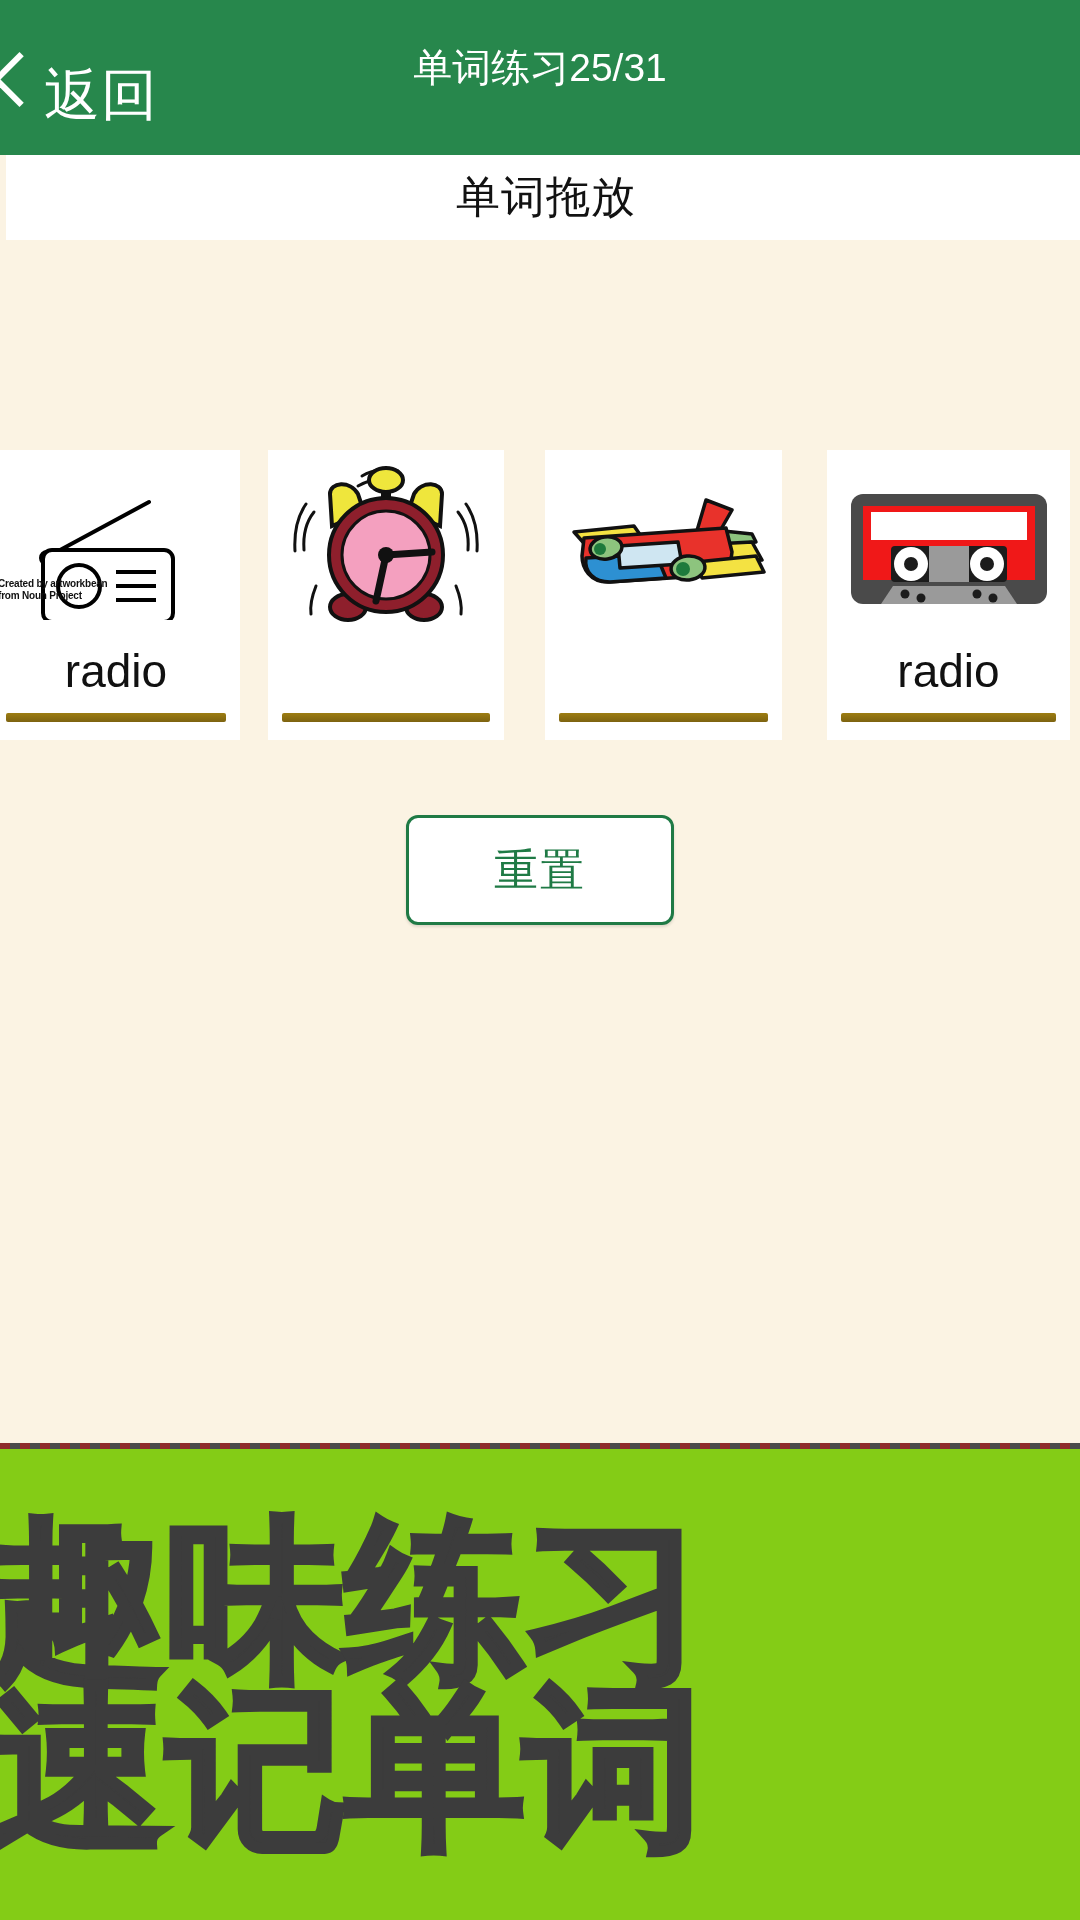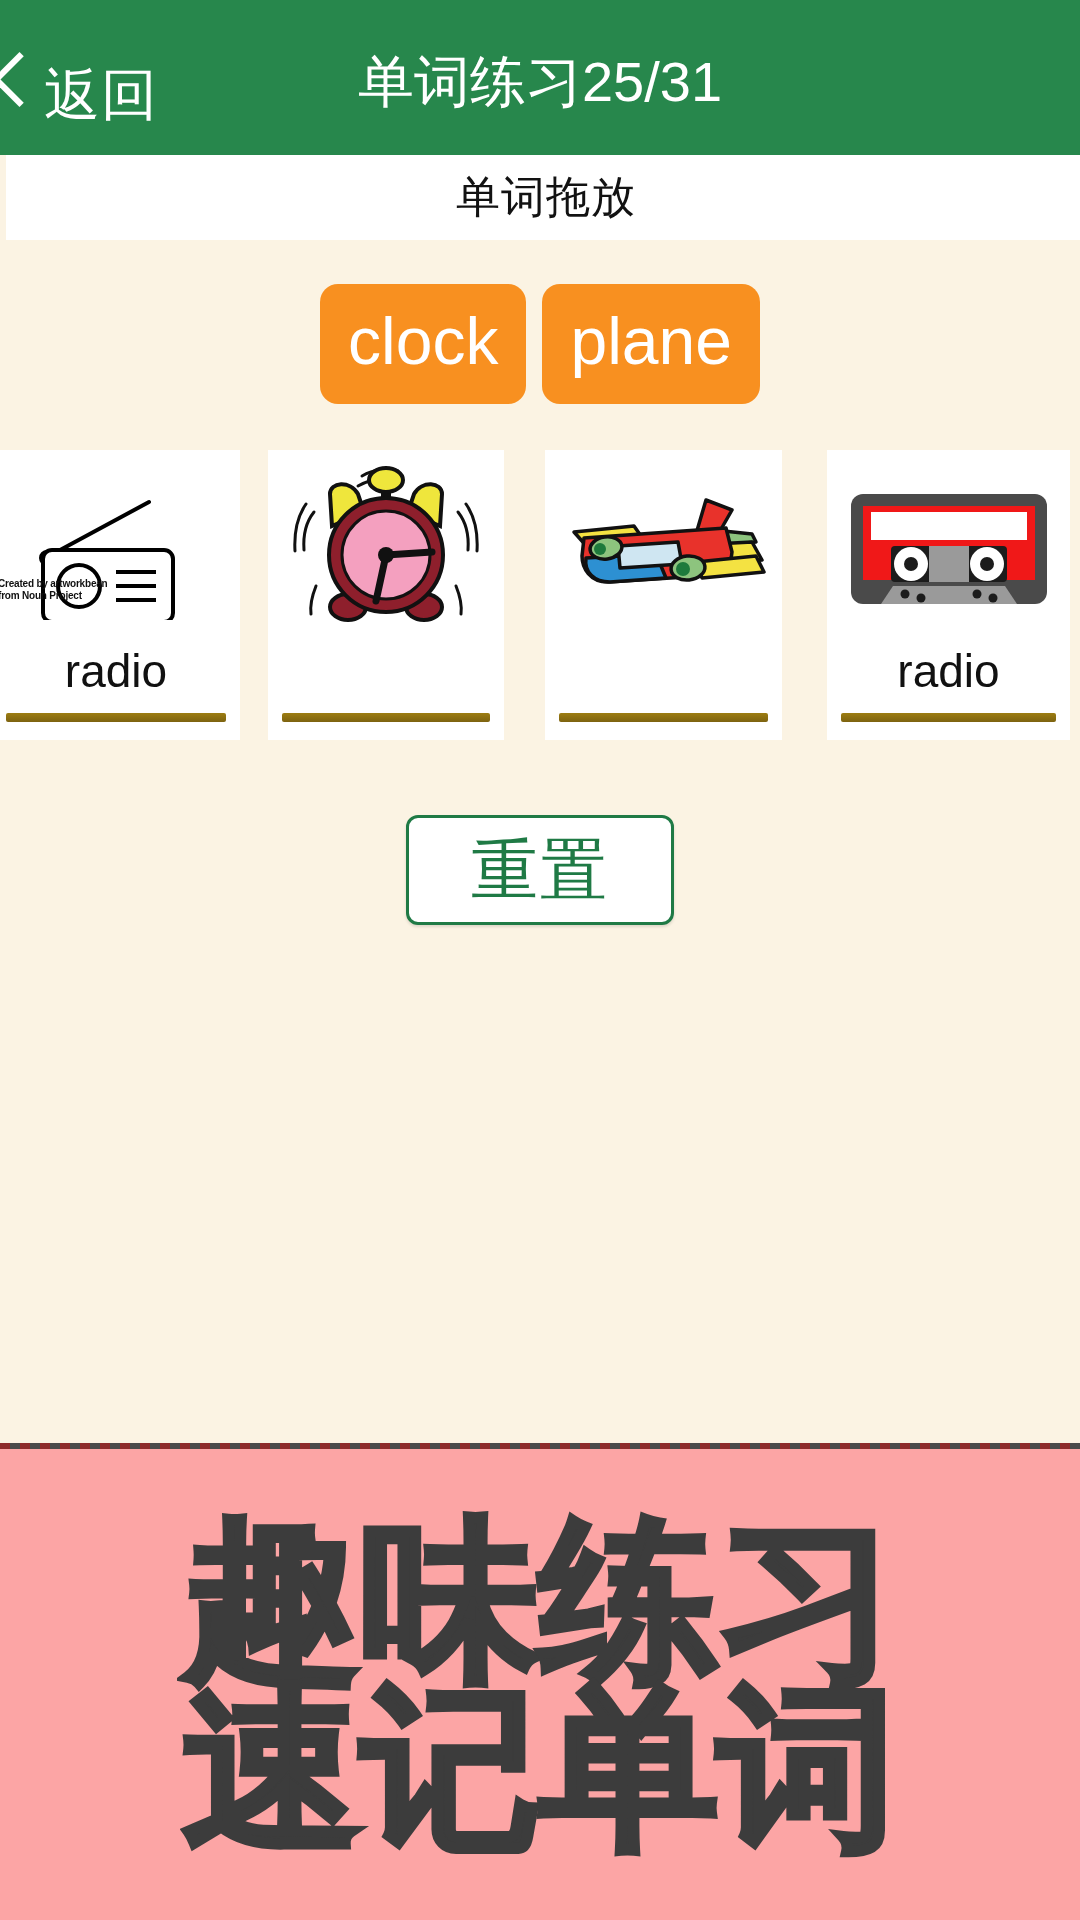--- a/index.html
+++ b/index.html
@@ -28,22 +28,22 @@
     content:"";position:absolute;left:12px;top:4px;
     width:33px;height:33px;border-left:6px solid #ffffff;border-bottom:6px solid #ffffff;
     transform:rotate(45deg);
   }
   .back-label{
     color:#ffffff;font-size:56px;line-height:1;letter-spacing:1px;margin-top:36px;
   }
   .header-title{
     position:absolute;left:0;top:0;width:1080px;height:118px;
     display:flex;align-items:center;justify-content:center;
-    color:#ffffff;font-size:56px;letter-spacing:0px;
-    padding-top:18px;box-sizing:border-box;margin-top:15px;
+    color:#ffffff;font-size:39px;letter-spacing:0px;
+    padding-top:18px;box-sizing:border-box;
   }
 
   
   .subtitle-band{
     position:absolute;left:0;top:155px;width:1080px;height:85px;
     background:#ffffff;display:flex;align-items:center;justify-content:center;margin-left:6px;
   }
   .subtitle{font-size:44px;color:#121212;letter-spacing:1px;}
 
   
@@ -100,34 +100,34 @@
 
   
   .actions{
     position:absolute;left:0;top:575px;width:1080px;
     display:flex;justify-content:center;gap:34px;
   }
   .action-btn{
     width:268px;height:110px;background:#ffffff;
     border:3px solid #1F7A45;border-radius:12px;
     display:flex;align-items:center;justify-content:center;
-    color:#1F7A45;font-size:67px;letter-spacing:2px;cursor:pointer;
+    color:#1F7A45;font-size:44px;letter-spacing:2px;cursor:pointer;
     box-shadow:0 2px 3px rgba(0,0,0,0.12);
     box-sizing:border-box;
   }
 
   
   .sep{
     position:absolute;left:0;top:1443px;width:1080px;height:6px;
     background:repeating-linear-gradient(90deg,#8e2b2b 0 10px,#4a4a4a 10px 20px);
   }
   .banner{
     position:absolute;left:0;top:1449px;width:1080px;height:471px;
-    background:#fca5a5;
-    display:flex;flex-direction:column;align-items:center;justify-content:center;
+    background:#84cc16;
+    display:flex;flex-direction:column;justify-content:center;
   }
   .banner-line{
     color:#3C3C3C;font-size:175px;line-height:0.96;
     font-weight:bold;letter-spacing:0px;
     font-family:"DejaVu Sans","Liberation Sans",sans-serif;
     transform:scaleX(1.02);
     -webkit-text-stroke:6px #3C3C3C;
   }
 </style>
 </head>
@@ -142,24 +142,20 @@
       <span class="back-label">返回</span>
     </div>
   </div>
 
   <div class="subtitle-band">
     <div class="subtitle">单词拖放</div>
   </div>
 
   <div class="body-area">
 
-    <div class="word-tray">
-      <div class="word-tile">clock</div>
-      <div class="word-tile">plane</div>
-    </div>
 
     <div class="cards">
 
       <div class="card c1">
         <div class="pic">
           <svg width="190" height="140" viewBox="0 0 190 140">
             <line x1="28" y1="76" x2="128" y2="22" stroke="#000" stroke-width="4" stroke-linecap="round"></line>
             <circle cx="26" cy="78" r="6" fill="#fff" stroke="#000" stroke-width="4"></circle>
             <rect x="22" y="70" width="130" height="72" rx="9" fill="#fff" stroke="#000" stroke-width="4"></rect>
             <circle cx="58" cy="106" r="21" fill="#fff" stroke="#000" stroke-width="4"></circle>

